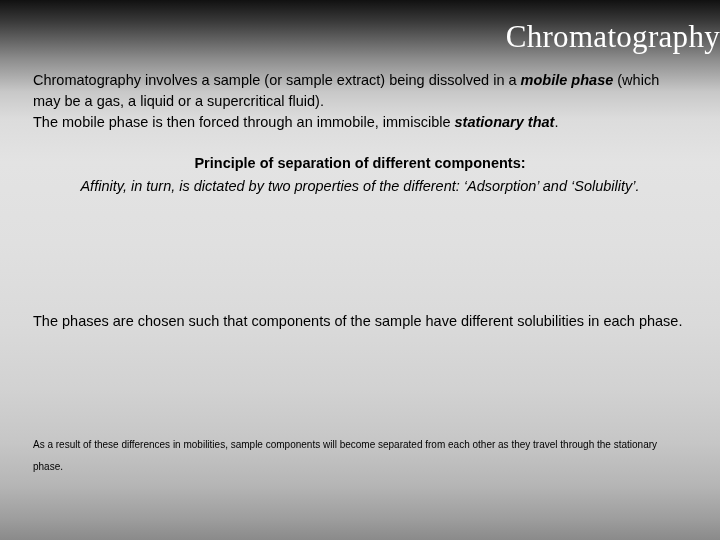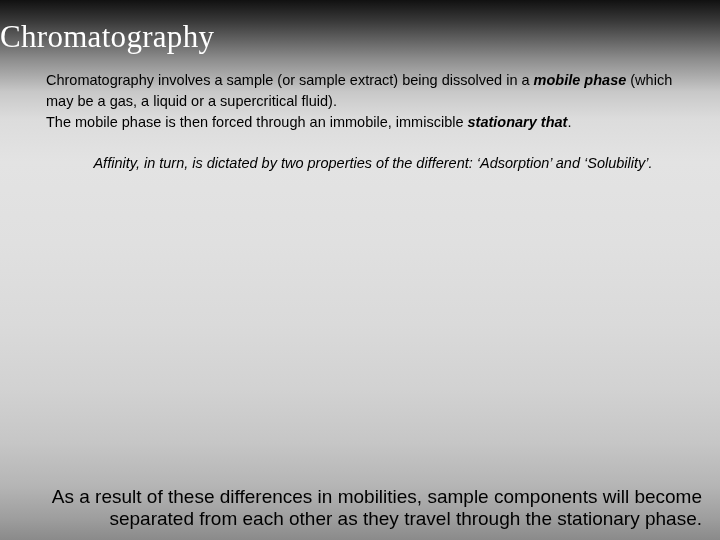--- a/index.html
+++ b/index.html
@@ -31,33 +31,32 @@
         #b5b5b5 90%,
         #9e9e9e 96%,
         #8a8a8a 100%);
     color: #000;
   }
   .title {
     position: absolute;
     top: 18px;
     left: 0;
     width: 720px;
-    text-align: left;
+    text-align: right;
     font-size: 31px;
     line-height: 38px;
     color: #ffffff;
     font-family: "Liberation Serif", serif;
     letter-spacing: 0.3px;
     white-space: nowrap;
   }
   .body-block {
     position: absolute;
     left: 33px;
     width: 656px;
-    margin-left: 13px;
   }
   .p-intro {
     top: 70px;
     font-size: 14.5px;
     line-height: 21px;
     text-align: left;
   }
   .p-intro em {
     font-style: italic;
     font-weight: bold;
@@ -83,39 +82,40 @@
     top: 310px;
     font-size: 14.5px;
     line-height: 22px;
   }
   .p-component {
     top: 372px;
     font-size: 14.5px;
     line-height: 22px;
   }
   .p-result {
-    top: 486px;
-    font-size: 19px;
+    top: 434px;
+    font-size: 10px;
     line-height: 22px;
-    text-align: right;
   }
 </style>
 </head>
 <body>
 
 <div class="slide">
 
   <div class="title">Chromatography</div>
 
   <div class="body-block p-intro">
     <span>Chromatography involves a sample (or sample extract) being dissolved in a </span><em>mobile phase</em><span> (which may be a gas, a liquid or a supercritical fluid).</span><br>
     <span>The mobile phase is then forced through an immobile, immiscible </span><em>stationary that</em><span>.</span>
   </div>
 
   <div class="body-block center-block">
+    <div class="principle-head">Principle of separation of different components:</div>
     <div class="principle-body">Affinity, in turn, is dictated by two properties of the different: ‘Adsorption’ and ‘Solubility’.</div>
   </div>
 
+  <div class="body-block p-phases">The phases are chosen such that components of the sample have different solubilities in each phase.</div>
 
 
   <div class="body-block p-result">As a result of these differences in mobilities, sample components will become separated from each other as they travel through the stationary phase.</div>
 
 </div>
 
 </body></html>

